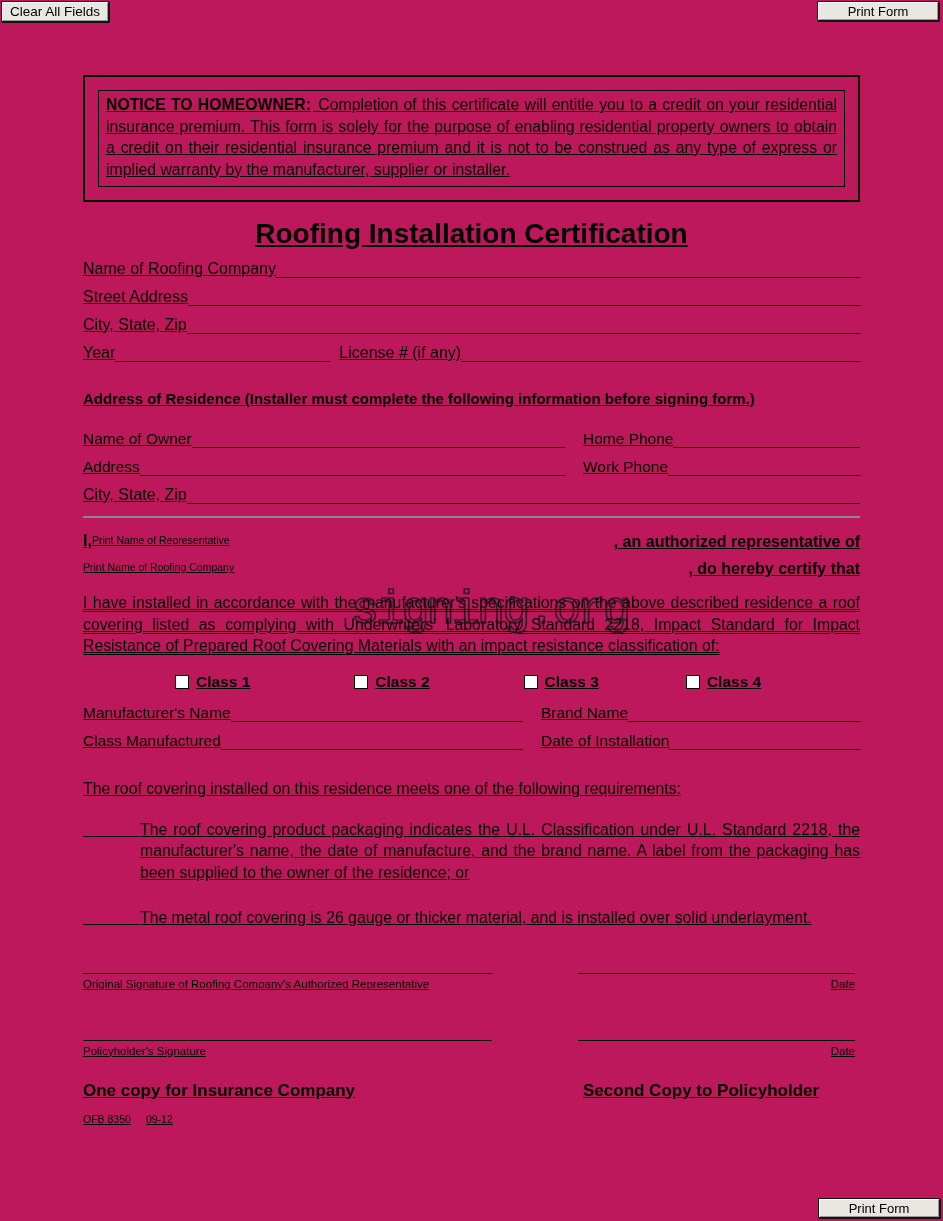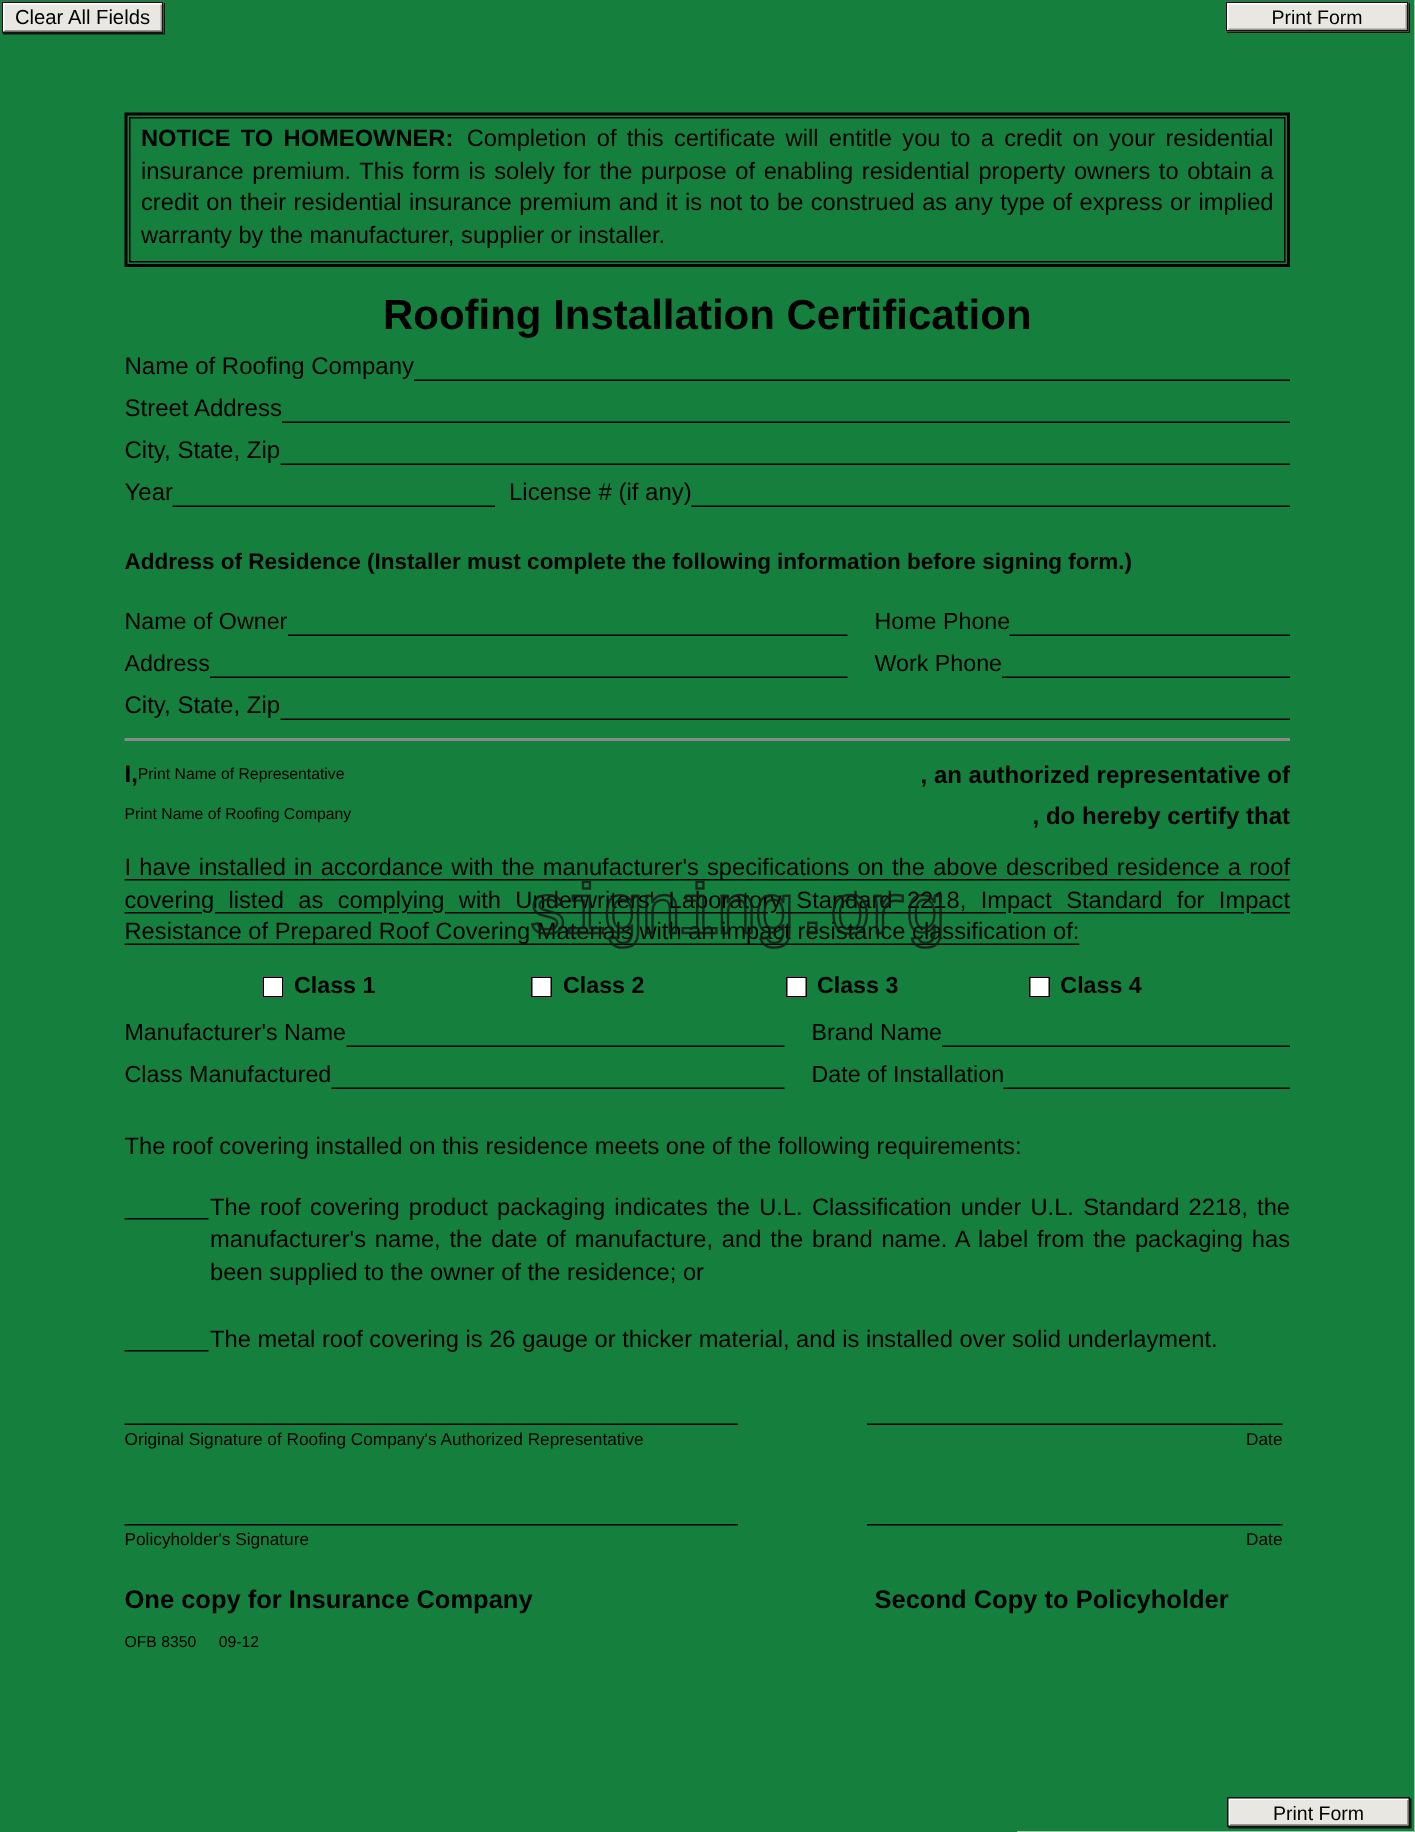--- a/index.html
+++ b/index.html
@@ -1,29 +1,29 @@
 <!DOCTYPE html>
 <html><head>
 <meta charset="utf-8">
 <style>
   html,body{margin:0;padding:0;background:#fff;}
-  .page{position:relative;width:943px;height:1221px;background:#15803d;color:#000;
-        font-family:"Liberation Sans",sans-serif;overflow:hidden;}
+  .page{position:relative;width:943px;height:1221px;background:#be185d;color:#000;
+        font-family:"Liberation Sans",sans-serif;overflow:hidden;text-decoration:underline;}
   
   .btn{position:absolute;display:flex;align-items:center;justify-content:center;
        background:#e9e7e2;border:1px solid #141414;
        box-shadow:1px 1px 0 #141414, inset 1px 1px 0 #ffffff, inset -1px -1px 0 #9a9890;
        font-family:"Liberation Sans",sans-serif;font-size:13.5px;cursor:pointer;padding:0;}
   .btn-clear{left:1px;top:1px;width:108px;height:21px;}
   .btn-print-top{right:4px;top:1px;width:122px;height:20px;font-size:13px;}
   .btn-print-bottom{right:3px;bottom:3px;width:122px;height:20px;font-size:13px;}
   
   .content{margin:0 83px;}
   .b{font-weight:bold;}
-  .notice{margin-top:75px;border:2px solid #000;padding:1px;}
+  .notice{margin-top:75px;border:2px solid #000;padding:13px;}
   .notice-inner{border:1px solid #000;padding:3px 7px 6px 7px;}
   .notice-inner p{margin:0;font-size:15.8px;line-height:21.5px;text-align:justify;}
   .notice-label{padding-right:2px;}
   .title{margin:16px 0 0 0;text-align:center;font-size:28px;font-weight:bold;}
   
   .frow{display:flex;align-items:flex-end;margin-top:9px;font-size:16px;height:19px;}
   .lbl{white-space:nowrap;}
   .line{border-bottom:1.5px solid #000;flex:1 1 auto;height:100%;}
   .line-fixed{flex:0 0 215px;}
   .lbl-2{margin-left:9px;}

